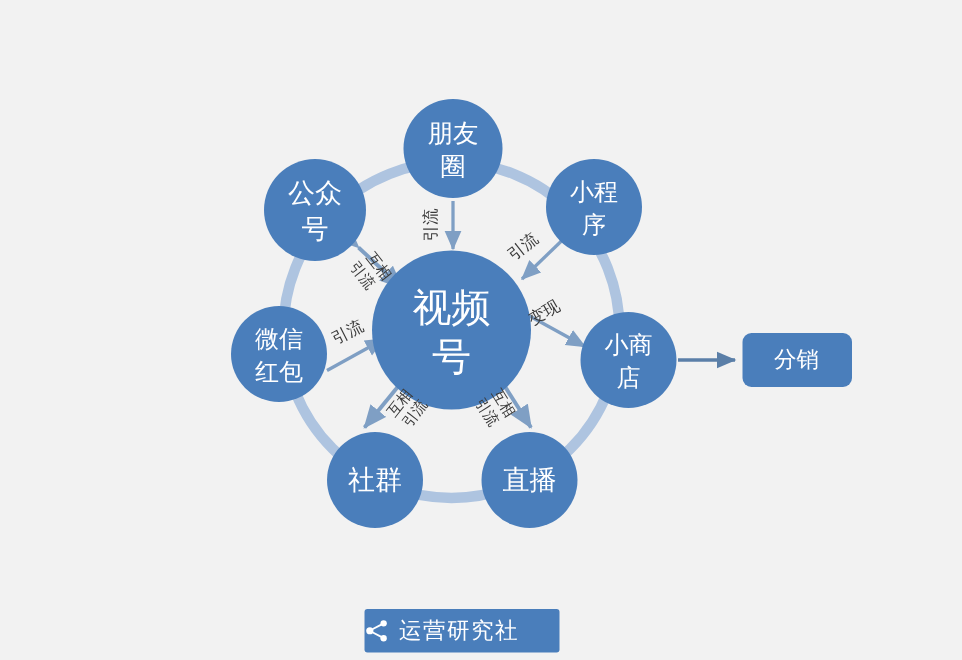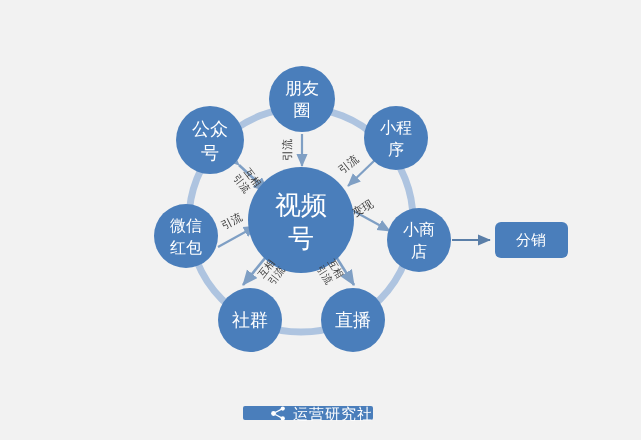--- a/index.html
+++ b/index.html
@@ -30,26 +30,26 @@
     fill: #3a3a3a;
     font-family: "Liberation Sans", "DejaVu Sans", sans-serif;
     text-anchor: middle;
     dominant-baseline: middle;
   }
   .footer-badge {
     position: absolute;
     left: 243px;
     top: 406px;
     width: 130px;
-    height: 14px;
+    height: 29px;
     background: #4a7ebb;
     border-radius: 2px;
     display: flex;
     align-items: center;
-    justify-content: flex-end;
+    justify-content: flex-start;
     gap: 6px;
   }
   .footer-label {
     color: #ffffff;
     font-size: 15px;
     letter-spacing: 1px;
     font-family: "Liberation Sans", "DejaVu Sans", sans-serif;
     line-height: 1;
   }
   .share-icon {

